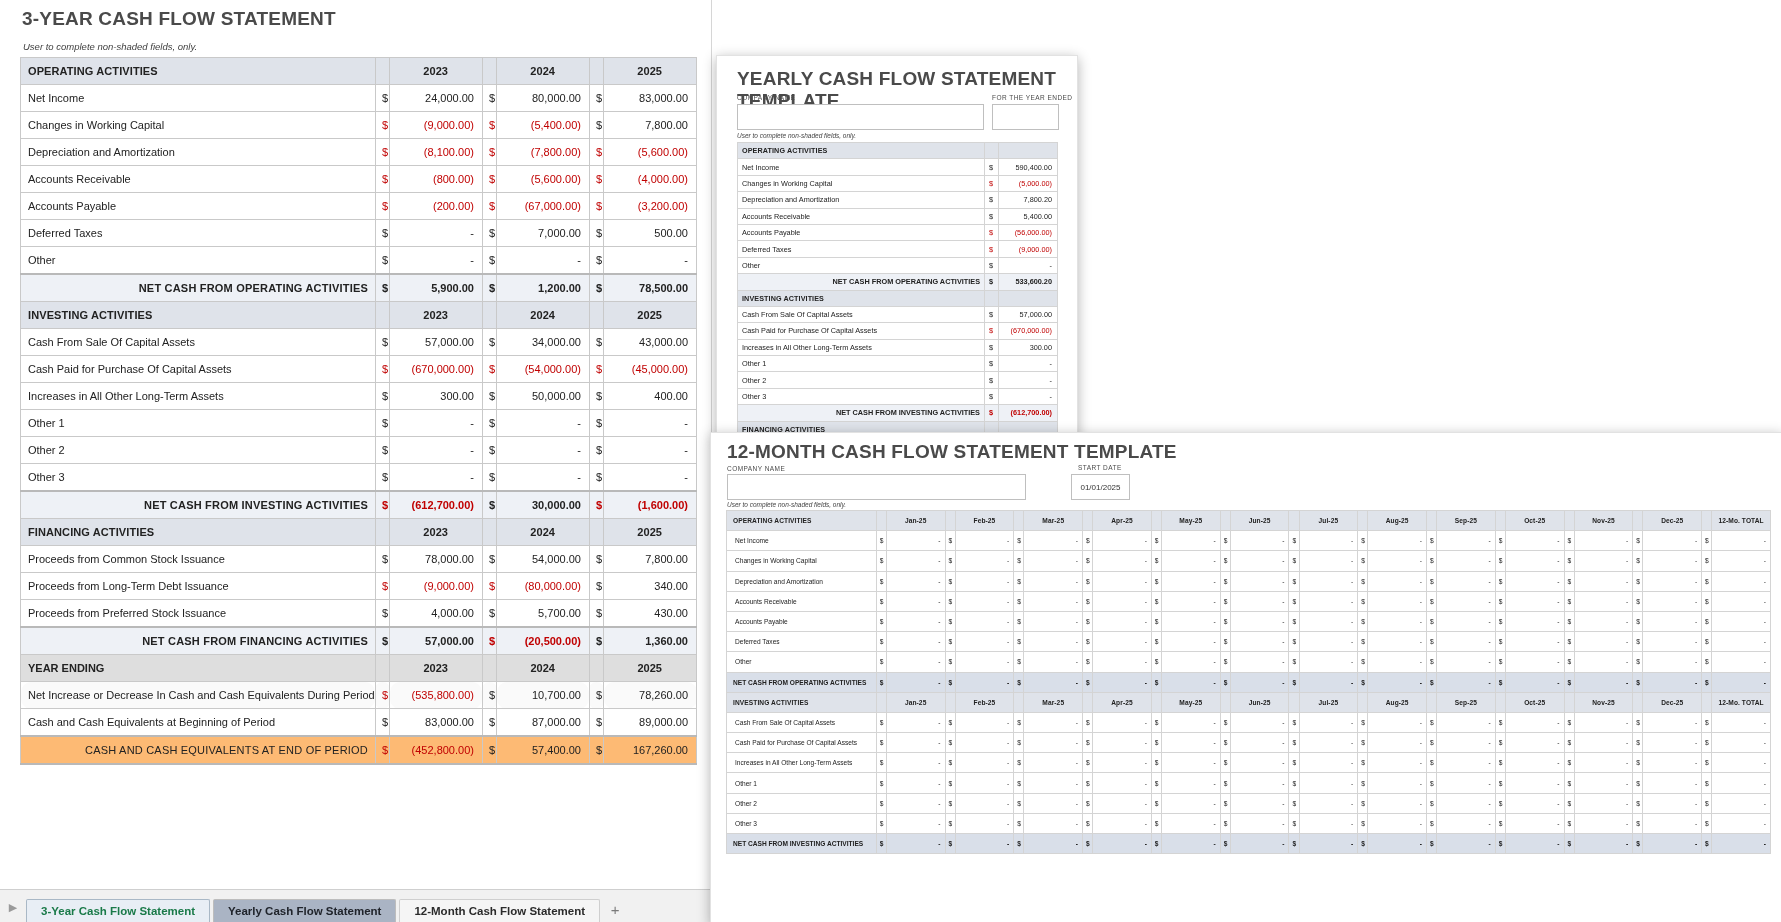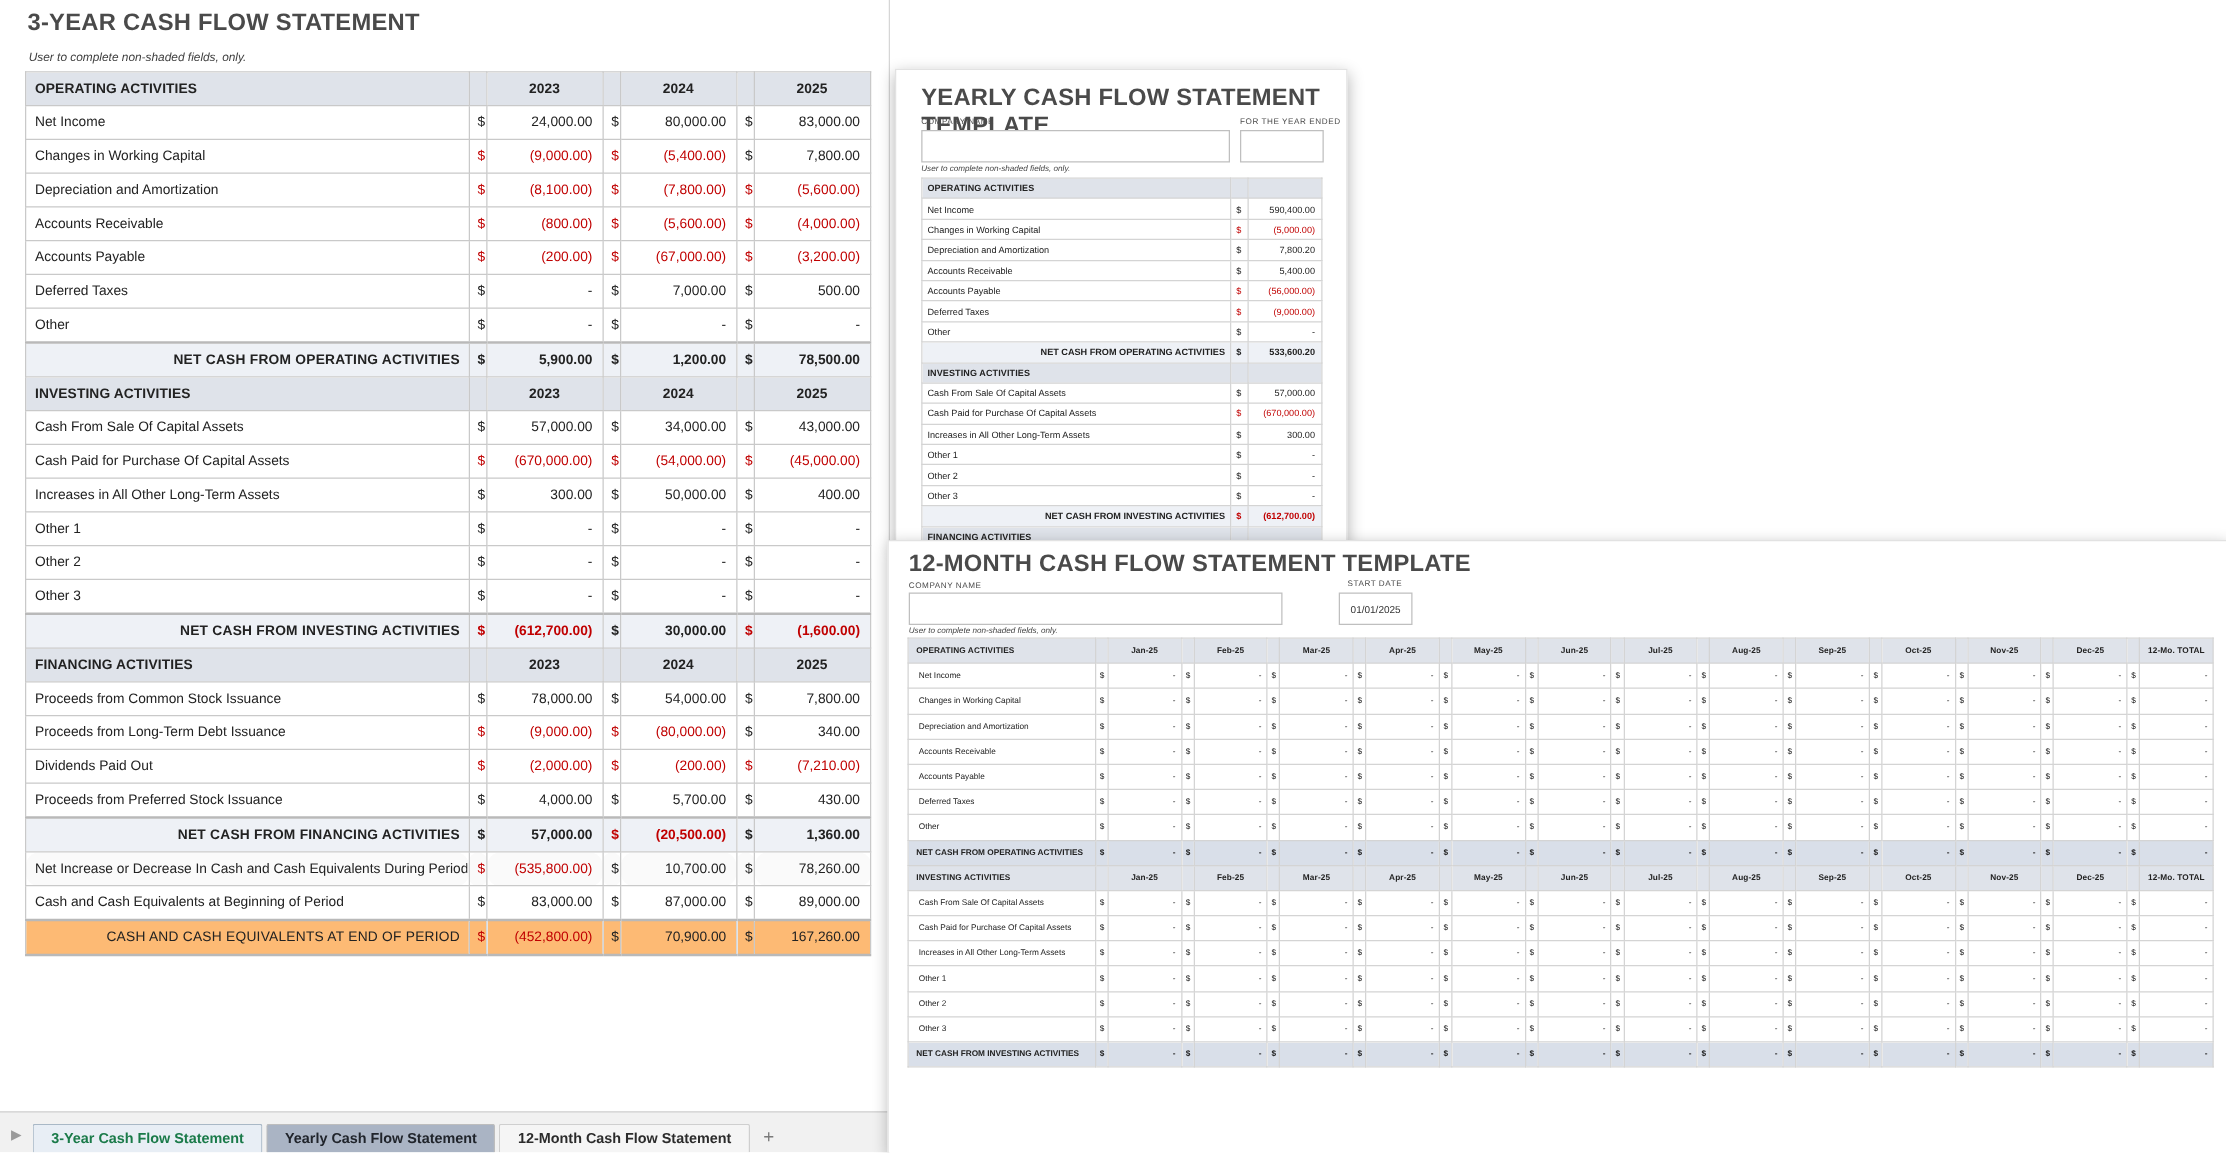--- a/index.html
+++ b/index.html
@@ -318,46 +318,46 @@
         <tr>
           <td class="c-label">Proceeds from Long-Term Debt Issuance</td>
           <td class="c-cur cur-neg">$</td>
           <td class="c-val neg">(9,000.00)</td>
           <td class="c-cur cur-neg">$</td>
           <td class="c-val neg">(80,000.00)</td>
           <td class="c-cur">$</td>
           <td class="c-val">340.00</td>
         </tr>
         <tr>
-          <td class="c-label">Dividends Paid Out</td>
-          <td class="c-cur cur-neg">$</td>
-          <td class="c-val neg">(2,000.00)</td>
-          <td class="c-cur cur-neg">$</td>
-          <td class="c-val neg">(200.00)</td>
-          <td class="c-cur cur-neg">$</td>
-          <td class="c-val neg">(7,210.00)</td>
-        </tr>
-        <tr>
           <td class="c-label">Proceeds from Preferred Stock Issuance</td>
           <td class="c-cur">$</td>
           <td class="c-val">4,000.00</td>
           <td class="c-cur">$</td>
           <td class="c-val">5,700.00</td>
           <td class="c-cur">$</td>
           <td class="c-val">430.00</td>
         </tr>
         <tr class="total">
           <td class="c-label">NET CASH FROM FINANCING ACTIVITIES</td>
           <td class="c-cur">$</td>
           <td class="c-val">57,000.00</td>
           <td class="c-cur cur-neg">$</td>
           <td class="c-val neg">(20,500.00)</td>
           <td class="c-cur">$</td>
           <td class="c-val">1,360.00</td>
         </tr>
+        <tr class="sec-ye">
+          <td class="c-label">YEAR ENDING</td>
+          <td class="c-cur"></td>
+          <td class="c-val yr" style="text-align: center;">2023</td>
+          <td class="c-cur"></td>
+          <td class="c-val yr" style="text-align: center;">2024</td>
+          <td class="c-cur"></td>
+          <td class="c-val yr" style="text-align: center;">2025</td>
+        </tr>
         <tr class="alt">
           <td class="c-label">Net Increase or Decrease In Cash and Cash Equivalents During Period</td>
           <td class="c-cur cur-neg">$</td>
           <td class="c-val neg">(535,800.00)</td>
           <td class="c-cur">$</td>
           <td class="c-val">10,700.00</td>
           <td class="c-cur">$</td>
           <td class="c-val">78,260.00</td>
         </tr>
         <tr>
@@ -367,21 +367,21 @@
           <td class="c-cur">$</td>
           <td class="c-val">87,000.00</td>
           <td class="c-cur">$</td>
           <td class="c-val">89,000.00</td>
         </tr>
         <tr class="grand">
           <td class="c-label">CASH AND CASH EQUIVALENTS AT END OF PERIOD</td>
           <td class="c-cur cur-neg">$</td>
           <td class="c-val neg">(452,800.00)</td>
           <td class="c-cur">$</td>
-          <td class="c-val">70,900.00</td>
+          <td class="c-val">57,400.00</td>
           <td class="c-cur">$</td>
           <td class="c-val">167,260.00</td>
         </tr>
       </tbody>
   </table>
 
   <div id="tabbar">
     <div class="arrow">▶</div>
     <div id="tab-list" style="display:flex;align-items:flex-end;">
         <div class="tab active">3-Year Cash Flow Statement</div>

